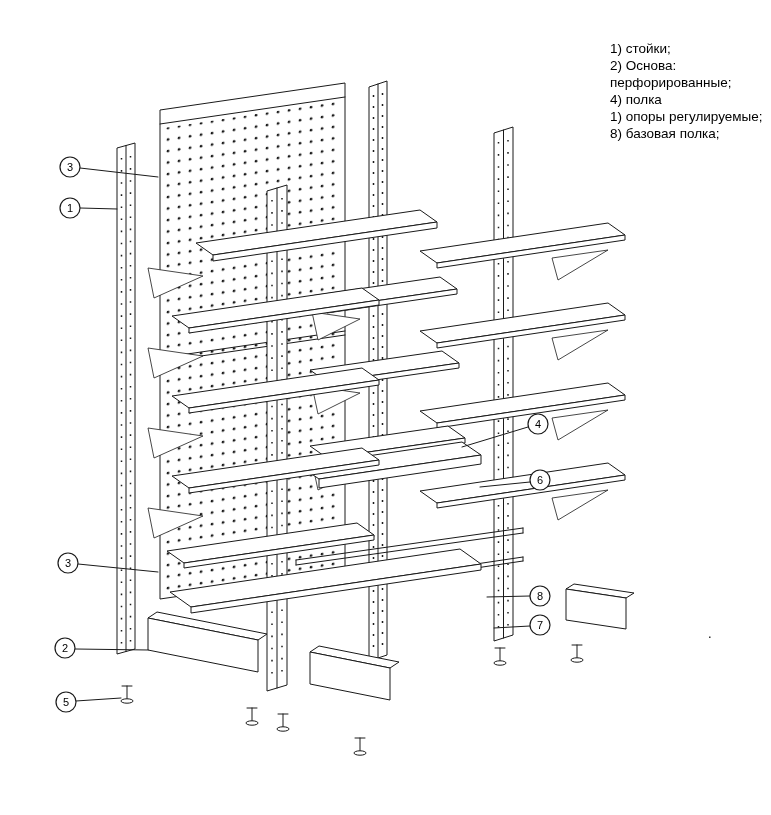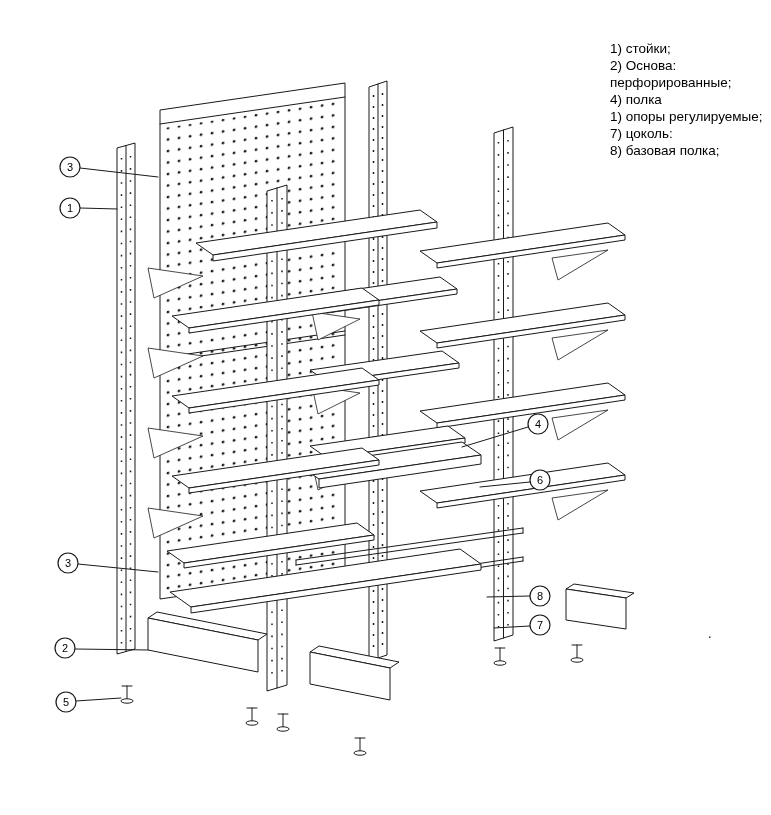--- a/index.html
+++ b/index.html
@@ -240,18 +240,17 @@
       <text class="num" x="540" y="629">7</text>
     </g>
   </svg>
 
   <div class="legend">
     <div class="legend-line">1) стойки;</div>
     <div class="legend-line">2) Основа:</div>
     <div class="legend-line">перфорированные;</div>
     <div class="legend-line">4) полка</div>
     <div class="legend-line">1) опоры регулируемые;</div>
-    <div class="legend-line">7) цоколь:</div>
     <div class="legend-line">8) базовая полка;</div>
   </div>
 
   <div class="stray">.</div>
 </div>
 
 </body></html>

